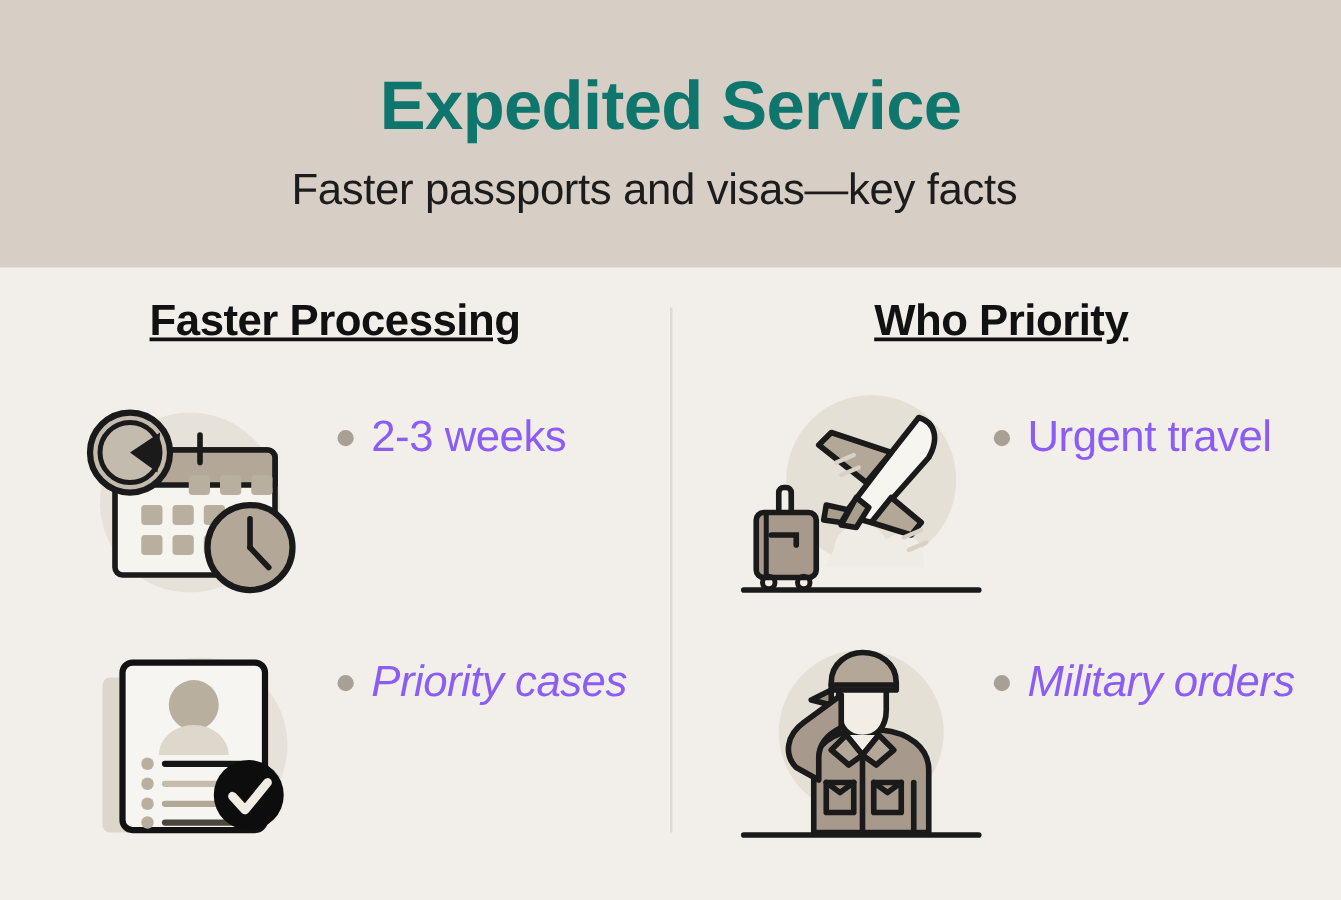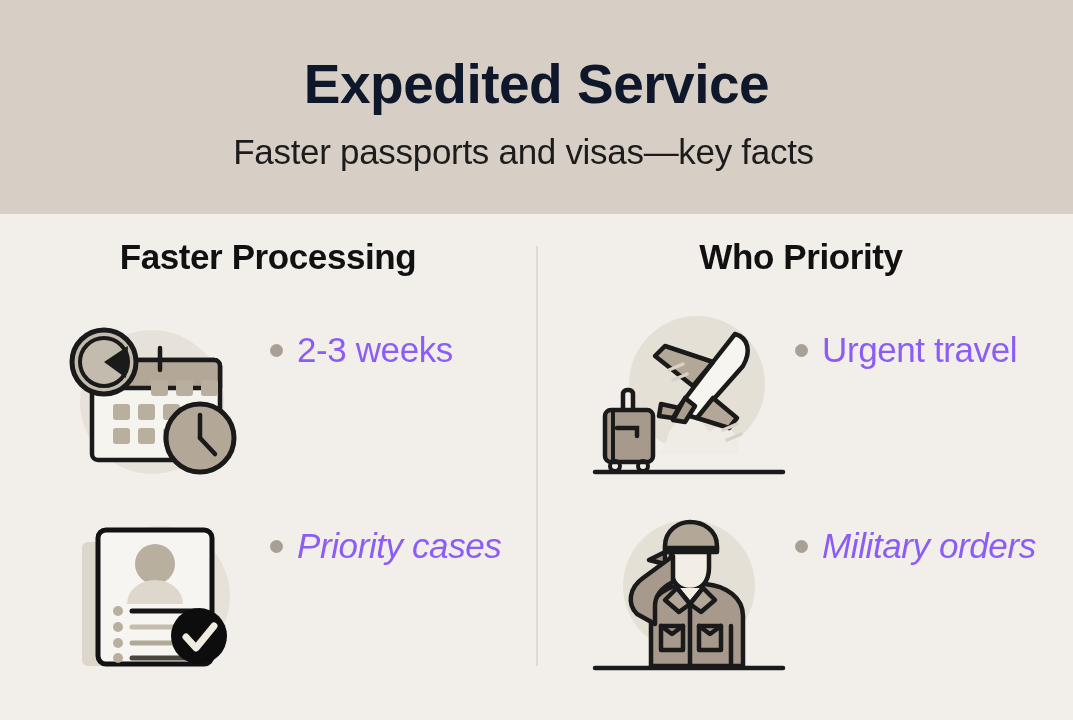--- a/index.html
+++ b/index.html
@@ -14,42 +14,42 @@
 
   
   .header-band{
     position:absolute;left:0;top:0;width:1073px;height:214px;
     background:#d7cfc5;
   }
   .header-title{
     position:absolute;left:0;top:56px;width:1073px;
     text-align:center;
     font-size:55px;font-weight:700;letter-spacing:-0.5px;
-    color:#0f172a;line-height:1.05;
+    color:#0f766e;line-height:1.05;
   }
   .header-subtitle{
     position:absolute;left:0;top:132px;width:1047px;
     text-align:center;
     font-size:35px;font-weight:400;letter-spacing:-0.3px;
     color:#1c1c1c;line-height:1.15;
   }
 
   
   .divider{
     position:absolute;left:536px;top:246px;width:2px;height:420px;
     background:#e0dbd2;
   }
   .column{position:absolute;top:236px;width:500px;height:460px;}
   .col-left{left:18px;}
   .col-right{left:551px;}
   .col-heading{
     width:100%;text-align:center;
     font-size:35px;font-weight:700;letter-spacing:-0.4px;
     color:#111111;line-height:1.2;
-    margin:0;padding:0;
+    margin:0;padding:0;text-decoration:underline;
   }
 
   .row{position:absolute;left:0;width:500px;height:170px;}
   .row-1{top:76px;}
   .row-2{top:272px;font-style:italic;}
 
   .icon-box{
     position:absolute;left:38px;top:0;width:200px;height:170px;
   }
   .icon-box svg{display:block;width:200px;height:170px;}

